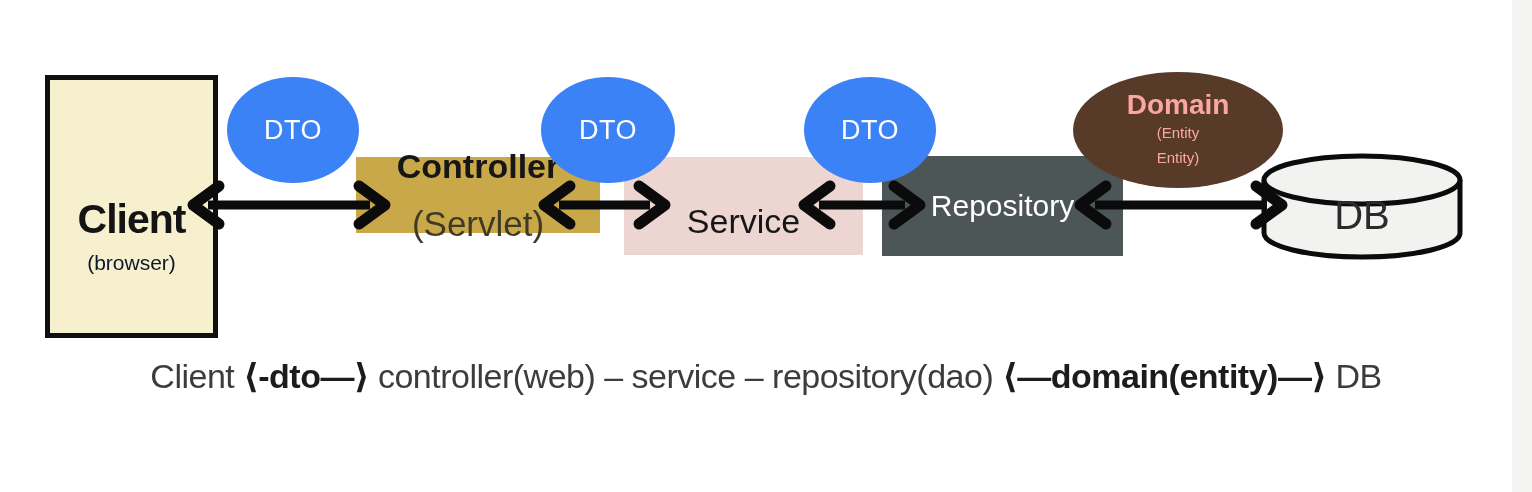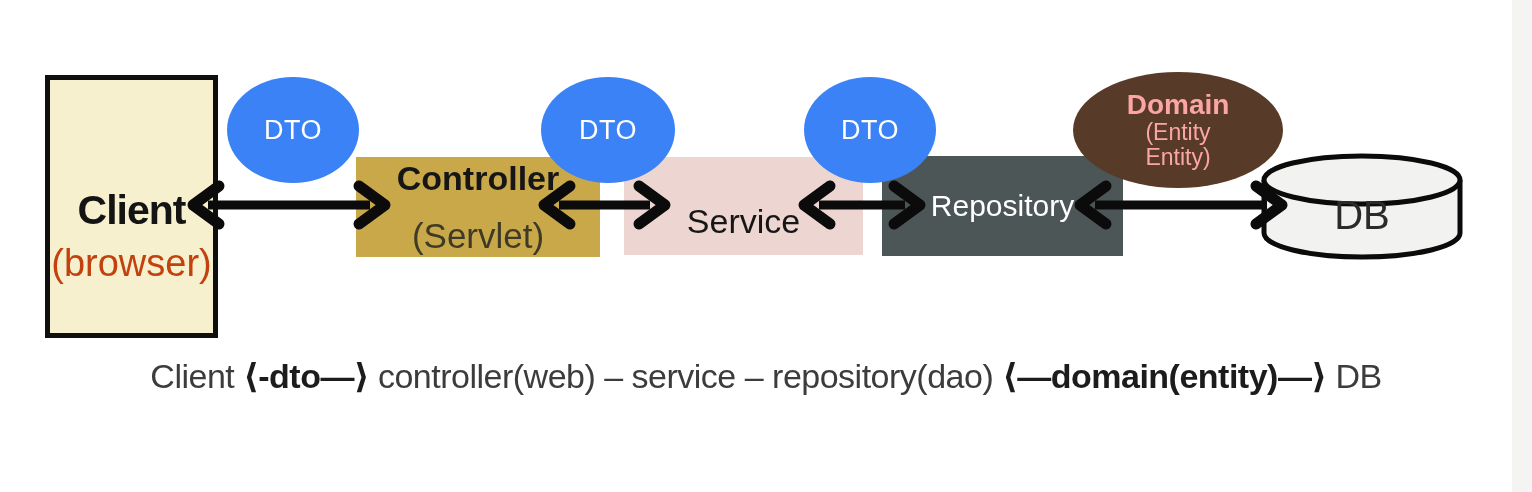--- a/index.html
+++ b/index.html
@@ -10,36 +10,36 @@
     font-family:"Liberation Sans","DejaVu Sans",sans-serif;
     overflow:hidden;
   }
   .box{position:absolute;display:flex;flex-direction:column;align-items:center;justify-content:center;text-align:center;}
   .box-client{
     left:45px;top:75px;width:173px;height:263px;
     background:#f7f0cf;border:5px solid #0f0f0f;box-sizing:border-box;
     padding-top:58px;
   }
   .box-client .title{font-size:41px;font-weight:700;color:#141414;letter-spacing:-1px;}
-  .box-client .subtitle{font-size:38px;font-weight:400;color:#c2410c;margin-top:8px;}
-  .box-controller{left:356px;top:157px;width:244px;height:100px;background:#c9a84a;}
+  .box-client .subtitle{font-size:21px;font-weight:400;color:#0f172a;margin-top:8px;}
+  .box-controller{left:356px;top:157px;width:244px;height:76px;background:#c9a84a;}
   .box-controller .title{font-size:34px;font-weight:600;color:#161616;}
   .box-controller .subtitle{font-size:35px;font-weight:400;color:#3e3a26;margin-top:18px;}
   .box-service{left:624px;top:157px;width:239px;height:98px;background:#edd6d1;}
   .box-service .title{font-size:34px;font-weight:500;color:#161616;margin-top:31px;}
   .box-repository{left:882px;top:156px;width:241px;height:100px;background:#4d5656;}
   .box-repository .title{font-size:30px;font-weight:500;color:#ffffff;}
   .oval{position:absolute;border-radius:50%;display:flex;flex-direction:column;align-items:center;justify-content:center;text-align:center;}
   .oval-dto{background:#3b82f6;color:#ffffff;font-size:27px;font-weight:500;letter-spacing:0.5px;}
   .dto-1{left:227px;top:77px;width:132px;height:106px;}
   .dto-2{left:541px;top:77px;width:134px;height:106px;}
   .dto-3{left:804px;top:77px;width:132px;height:106px;}
   .oval-domain{left:1073px;top:72px;width:210px;height:116px;background:#583a29;color:#fca5a5;}
   .oval-domain .d-title{font-size:28px;font-weight:700;line-height:30px;}
-  .oval-domain .d-sub{font-size:23px;font-weight:400;line-height:25px;text-align:right;}
+  .oval-domain .d-sub{font-size:15px;font-weight:400;line-height:25px;text-align:right;}
   .overlay{position:absolute;left:0;top:0;width:1532px;height:492px;pointer-events:none;}
   .caption{
     position:absolute;left:0;top:356px;width:1532px;
     text-align:center;font-size:34px;color:#3c3c3c;letter-spacing:-0.5px;
     font-family:"Liberation Sans","DejaVu Sans",sans-serif;
   }
   .caption .b{font-weight:700;color:#1c1c1c;}
   .caption .r{font-weight:400;}
   .edge-strip{position:absolute;right:0;top:0;width:20px;height:492px;background:#f4f4f2;}
 </style>

